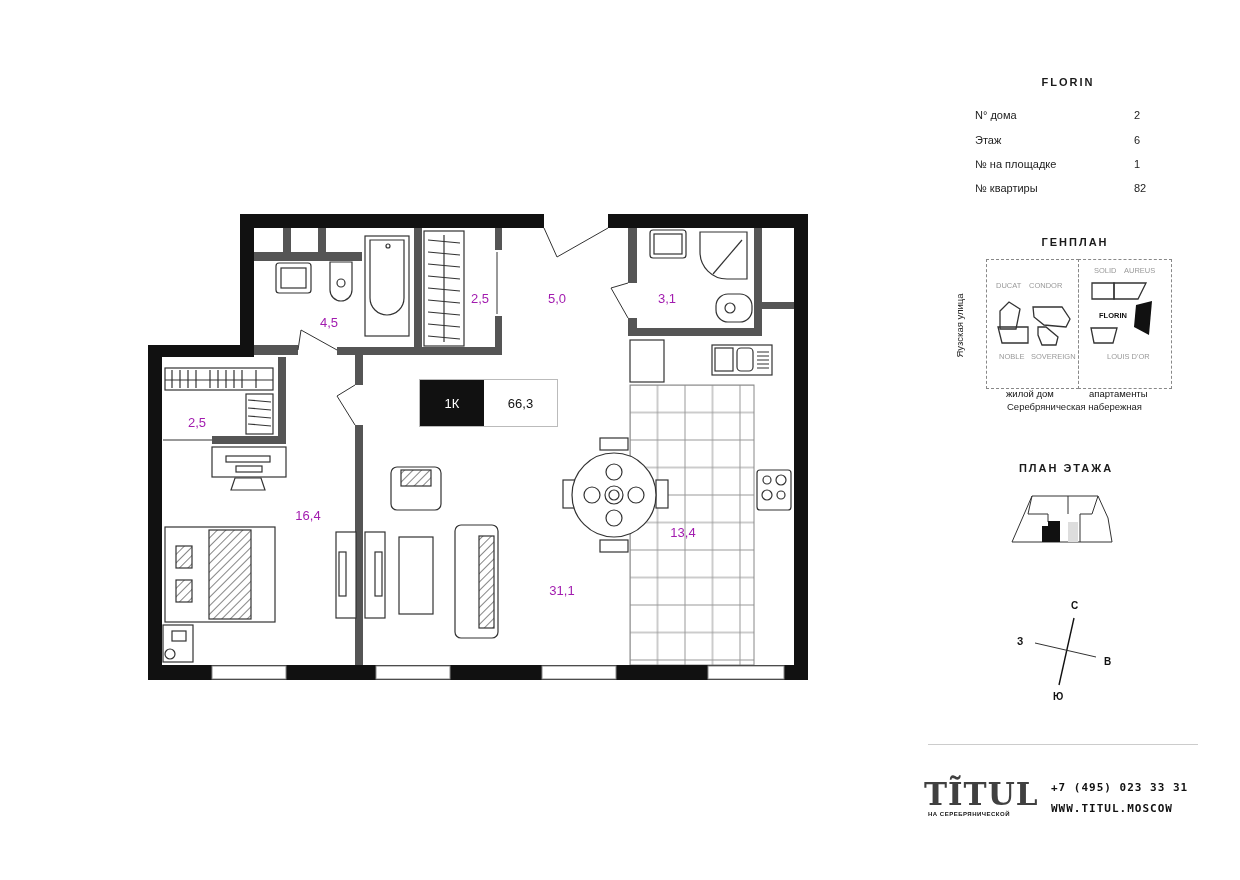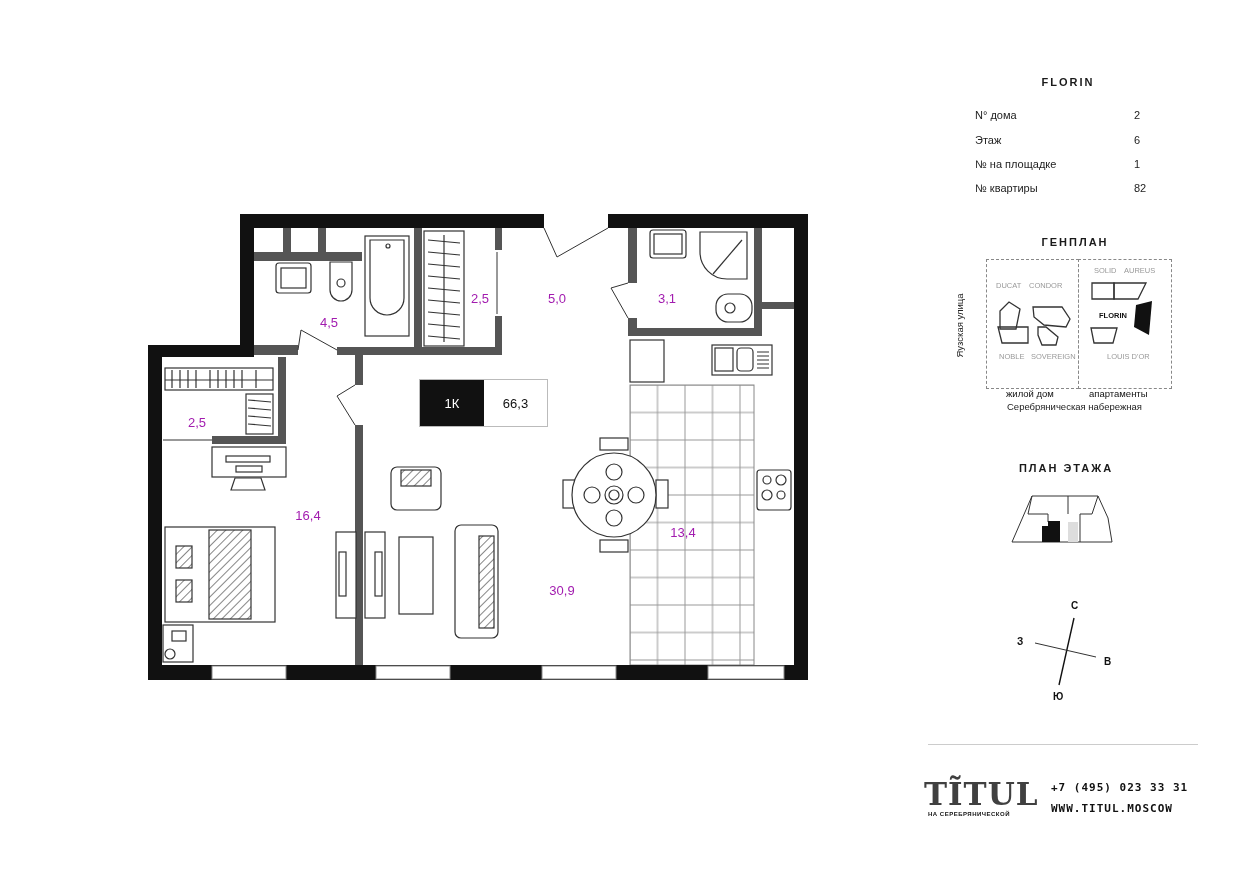--- a/index.html
+++ b/index.html
@@ -1,19 +1,19 @@
 <!DOCTYPE html>
 <html><head>
 <meta charset="utf-8">
 <style>
   html,body{margin:0;padding:0;background:#fff;}
   body{width:1240px;height:880px;position:relative;overflow:hidden;font-family:"Liberation Sans","DejaVu Sans",sans-serif;color:#1a1a1a;}
   #plan{position:absolute;left:0;top:0;}
   .lbl{position:absolute;font-size:13px;color:#a21caf;transform:translate(-50%,-50%);white-space:nowrap;}
-  .badge{position:absolute;left:419px;top:379px;width:129px;height:48px;display:flex;border:1px solid #bbb;box-sizing:border-box;}
+  .badge{position:absolute;left:419px;top:379px;width:139px;height:48px;display:flex;border:1px solid #bbb;box-sizing:border-box;}
   .badge .rooms{width:64px;background:#111;color:#fff;display:flex;align-items:center;justify-content:center;font-size:13px;}
   .badge .area{flex:1;background:#fff;color:#111;display:flex;align-items:center;justify-content:center;font-size:13px;}
   .title{position:absolute;font-weight:bold;font-size:11px;letter-spacing:2px;transform:translateX(-50%);white-space:nowrap;}
   .info-row{position:absolute;left:975px;font-size:11px;color:#222;}
   .info-val{position:absolute;left:1134px;font-size:11px;color:#222;}
   .gp-box{position:absolute;border:1px dashed #888;}
   .bname{position:absolute;font-size:7.5px;color:#999;white-space:nowrap;}
   .bname.active{color:#111;font-weight:bold;}
   .gp-cap{position:absolute;font-size:9.5px;color:#111;white-space:nowrap;margin-top:16px;}
   .street{position:absolute;font-size:9.5px;color:#222;white-space:nowrap;}
@@ -181,21 +181,21 @@
     <circle cx="170" cy="654" r="5" fill="#fff"></circle>
   </g>
 </svg>
 
 <div class="lbl" style="left:329px;top:322px">4,5</div>
 <div class="lbl" style="left:480px;top:298px">2,5</div>
 <div class="lbl" style="left:557px;top:298px">5,0</div>
 <div class="lbl" style="left:667px;top:298px">3,1</div>
 <div class="lbl" style="left:197px;top:422px">2,5</div>
 <div class="lbl" style="left:308px;top:515px">16,4</div>
-<div class="lbl" style="left:562px;top:590px">30,9</div>
+<div class="lbl" style="left:562px;top:590px">31,1</div>
 <div class="lbl" style="left:683px;top:532px">13,4</div>
 
 <div class="badge">
   <div class="rooms">1К</div>
   <div class="area">66,3</div>
 </div>
 
 <div class="title" style="left:1068px;top:76px">FLORIN</div>
 <div class="info-row" style="top:109px">N° дома</div>
 <div class="info-val" style="top:109px">2</div>

